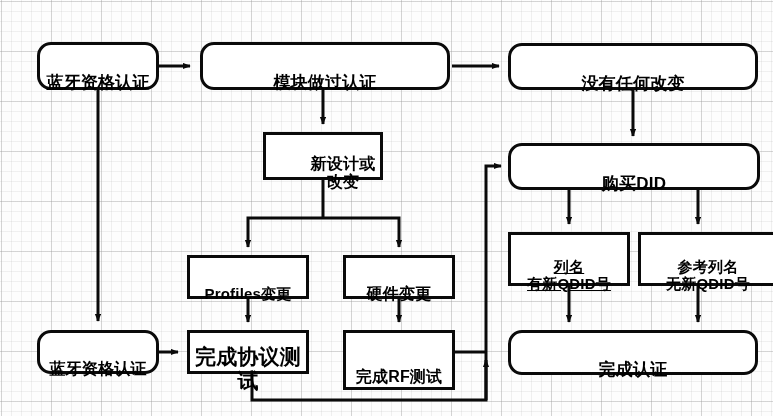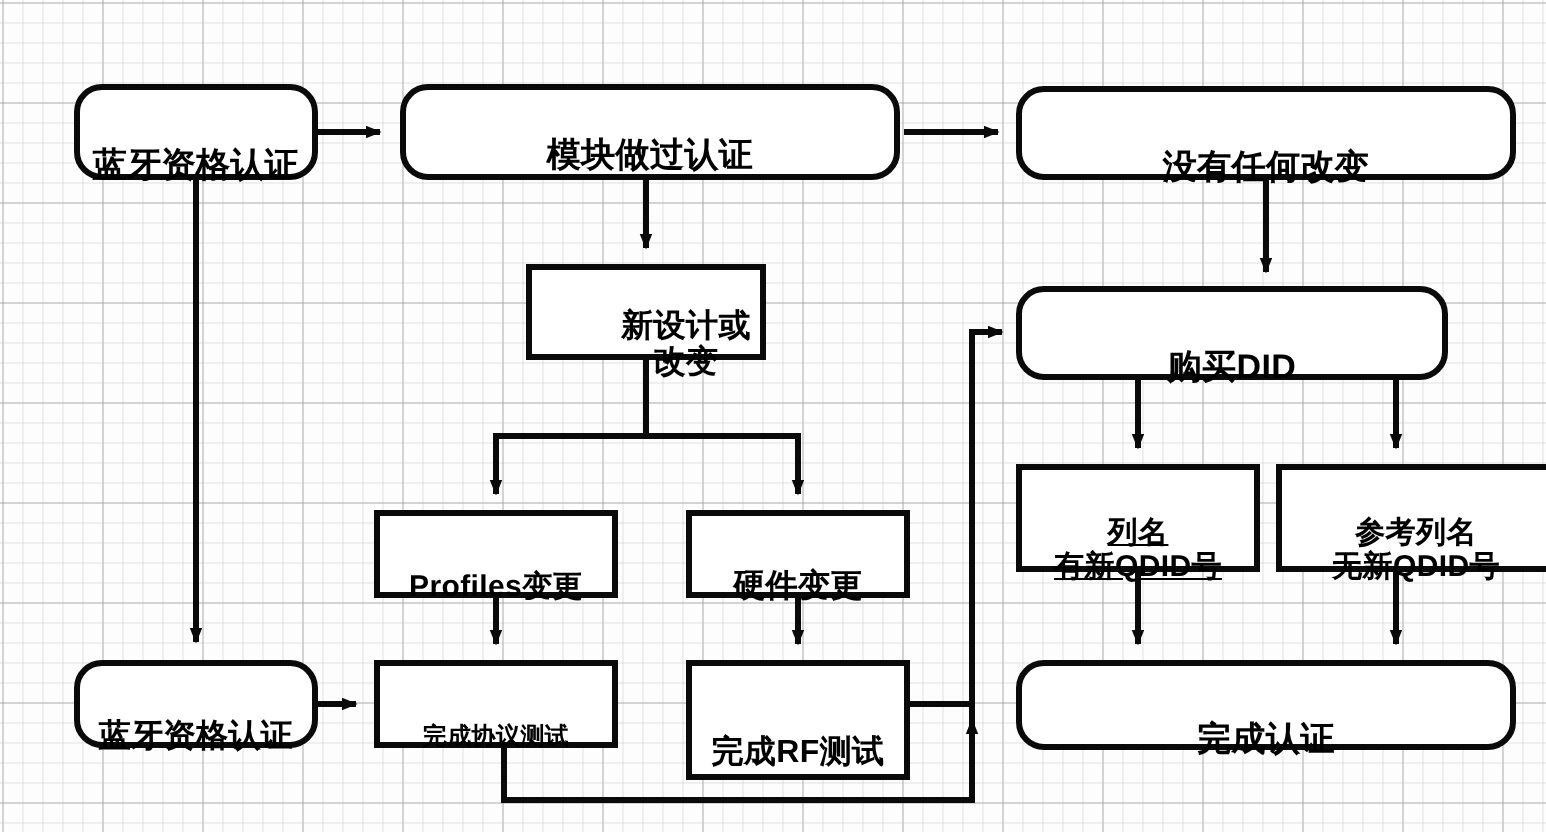--- a/index.html
+++ b/index.html
@@ -89,33 +89,33 @@
       <path d="M486,400 L486,166 L501,166" marker-end="url(#arrowhead)"></path>
 
       <path d="M455,352 L486,352"></path>
     </g>
   </svg>
 
   <div class="node rounded" style="left:37px;  top:42px;  width:122px; height:48px; font-size:17px;">
     <span class="n-lbl">蓝牙资格认证</span>
   </div>
 
-  <div class="node rounded" style="left:200px; top:42px;  width:250px; height:48px; font-size:17px;align-items:flex-end;">
+  <div class="node rounded" style="left:200px; top:42px;  width:250px; height:48px; font-size:17px;">
     <span class="n-lbl">模块做过认证</span>
   </div>
 
   <div class="node rounded" style="left:508px; top:43px;  width:250px; height:47px; font-size:17px;">
     <span class="n-lbl">没有任何改变</span>
   </div>
 
   <div class="node square" style="left:263px; top:132px; width:120px; height:48px; font-size:16px;padding-left:40px;">
     <span class="n-lbl">新设计或改变</span>
   </div>
 
-  <div class="node rounded" style="left:508px; top:143px; width:216px; height:47px; font-size:17px;">
+  <div class="node rounded" style="left:508px; top:143px; width:252px; height:47px; font-size:17px;">
     <span class="n-lbl">购买DID</span>
   </div>
 
   <div class="node square" style="left:343px; top:255px; width:112px; height:44px; font-size:16px;">
     <span class="n-lbl">硬件变更</span>
   </div>
 
   <div class="node square" style="left:187px; top:255px; width:122px; height:44px; font-size:15px;">
     <span class="n-lbl">Profiles变更</span>
   </div>
@@ -127,21 +127,21 @@
 
   <div class="node square" style="left:638px; top:232px; width:140px; height:54px; font-size:15px;">
     <span class="n-lbl">参考列名
 无新QDID号</span>
   </div>
 
   <div class="node rounded" style="left:37px;  top:330px; width:122px; height:44px; font-size:16px;">
     <span class="n-lbl">蓝牙资格认证</span>
   </div>
 
-  <div class="node square" style="left:187px; top:330px; width:122px; height:44px; font-size:12px;">
+  <div class="node square" style="left:187px; top:330px; width:122px; height:44px; font-size:21px;">
     <span class="n-lbl">完成协议测试</span>
   </div>
 
   <div class="node square" style="left:343px; top:330px; width:112px; height:60px; font-size:16px;">
     <span class="n-lbl">完成RF测试</span>
   </div>
 
   <div class="node rounded" style="left:508px; top:330px; width:250px; height:45px; font-size:17px;">
     <span class="n-lbl">完成认证</span>
   </div>

